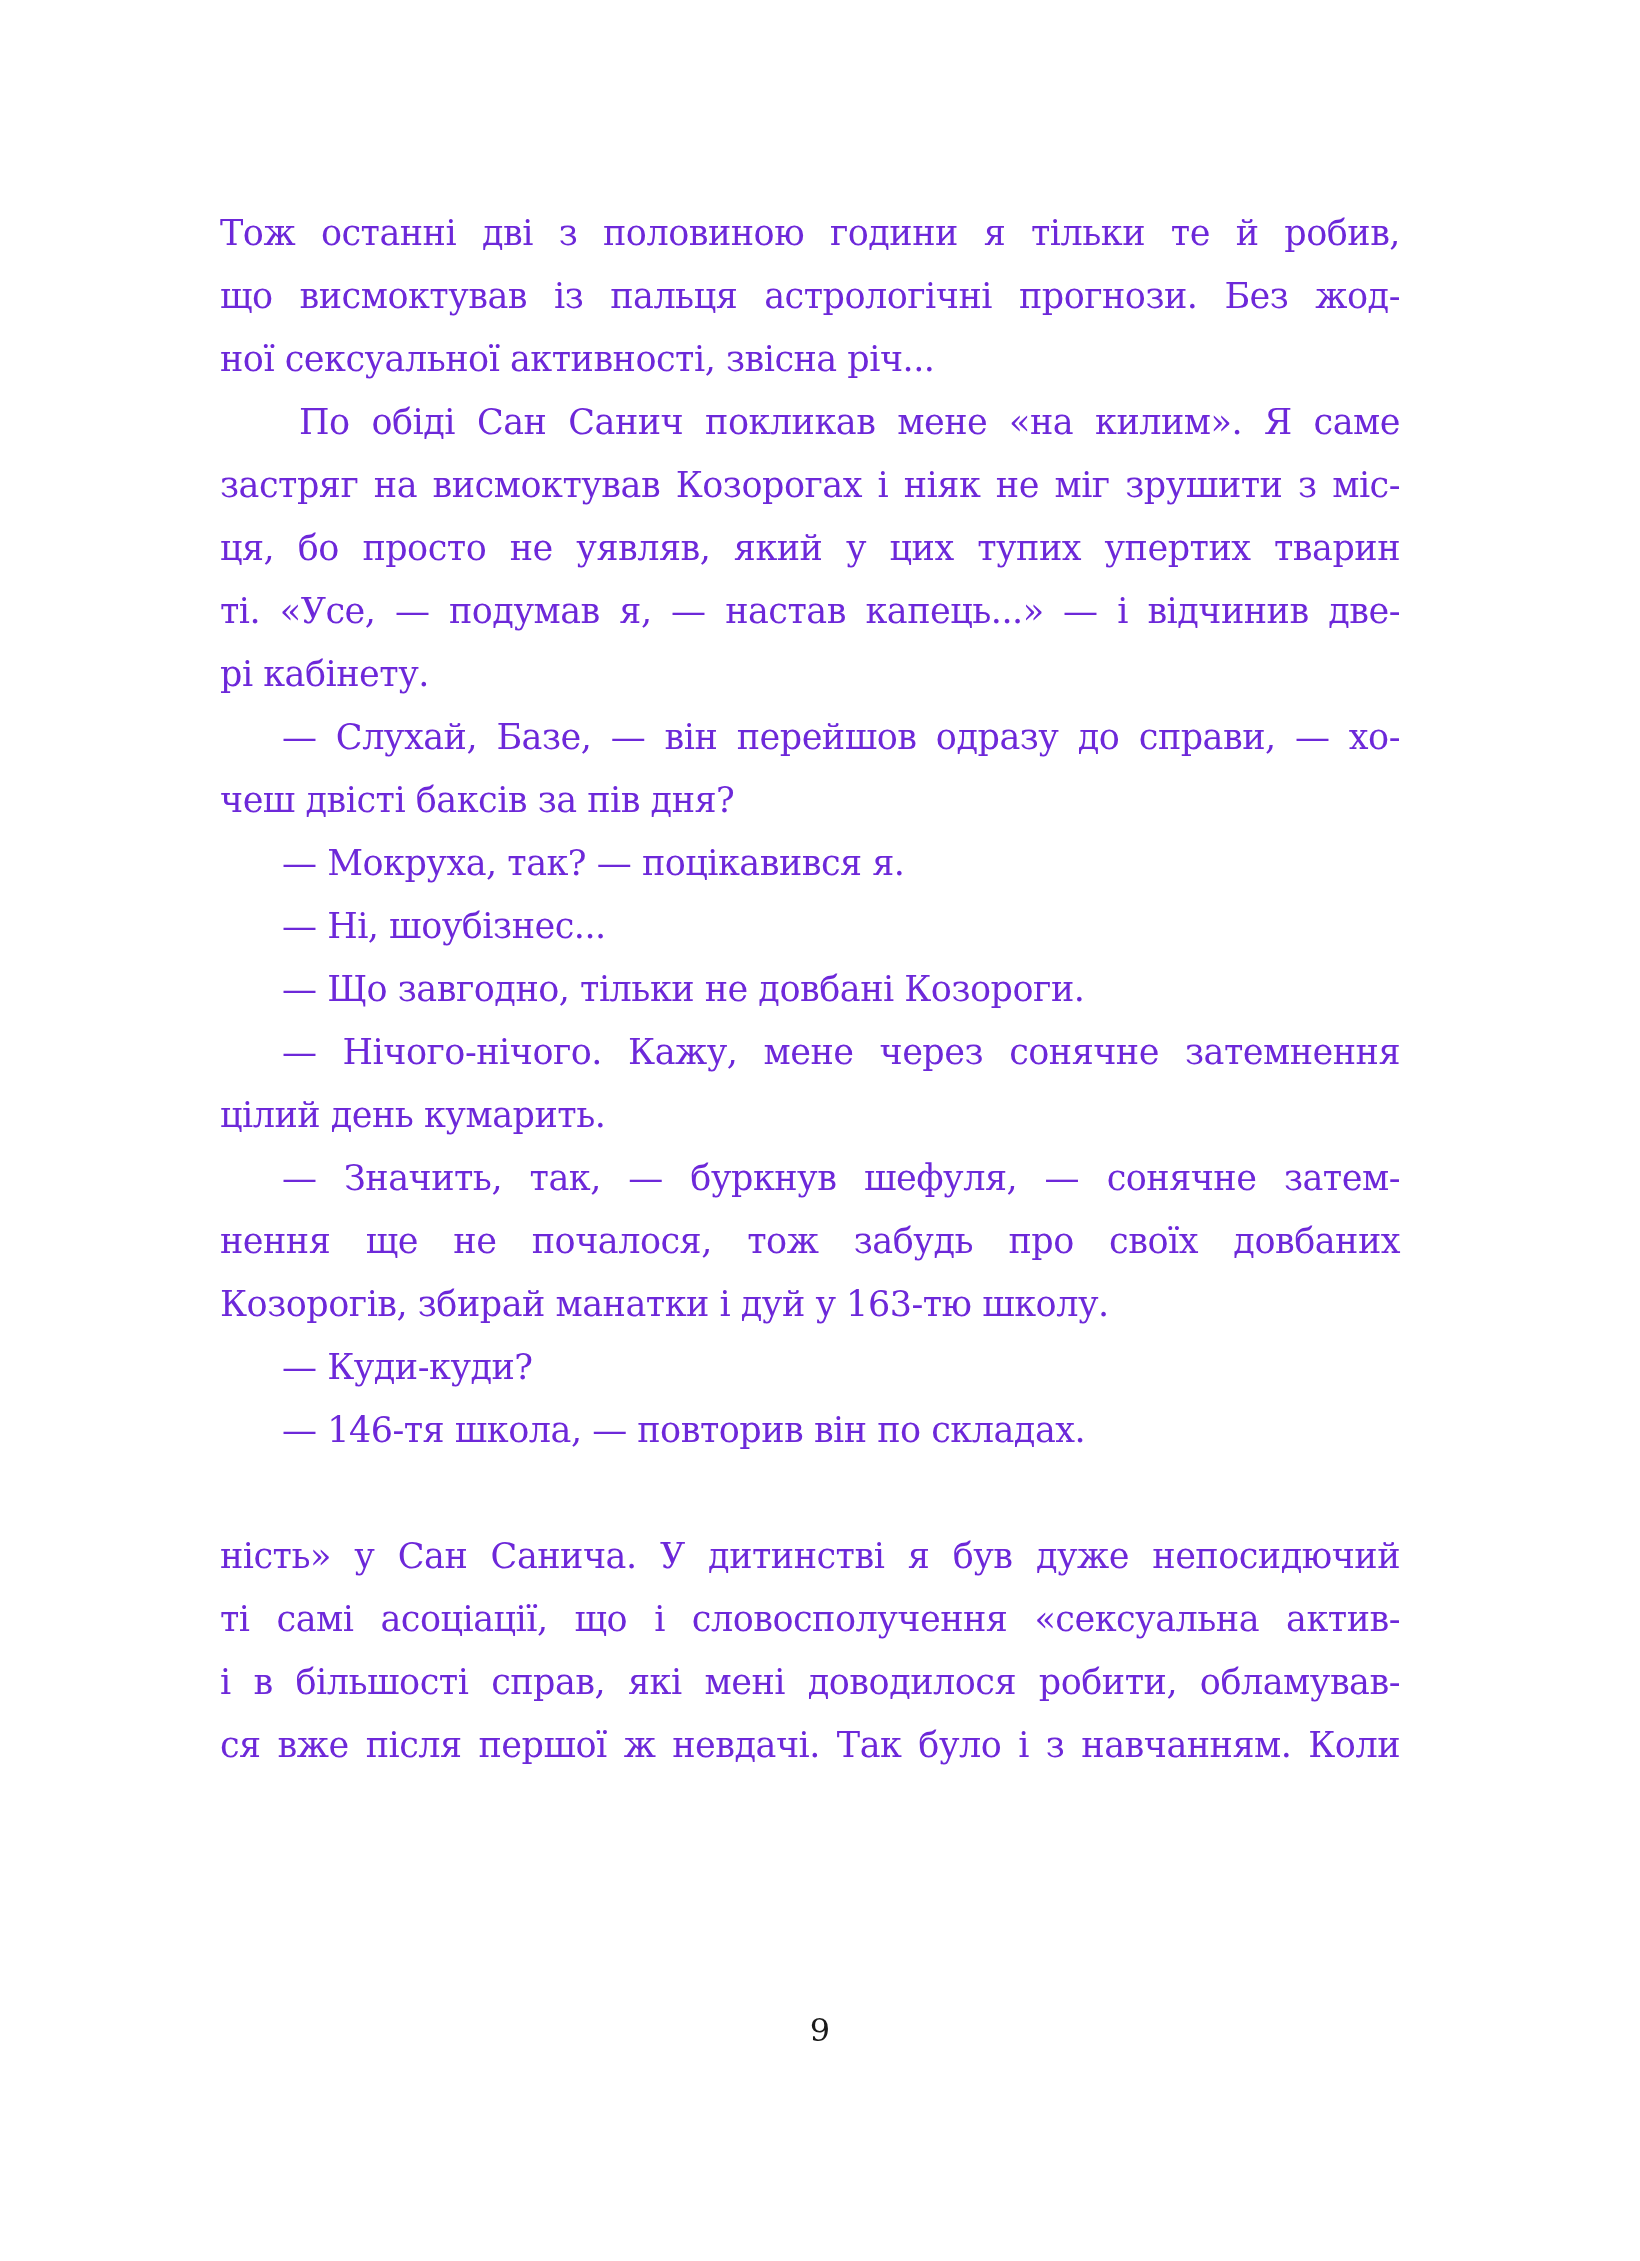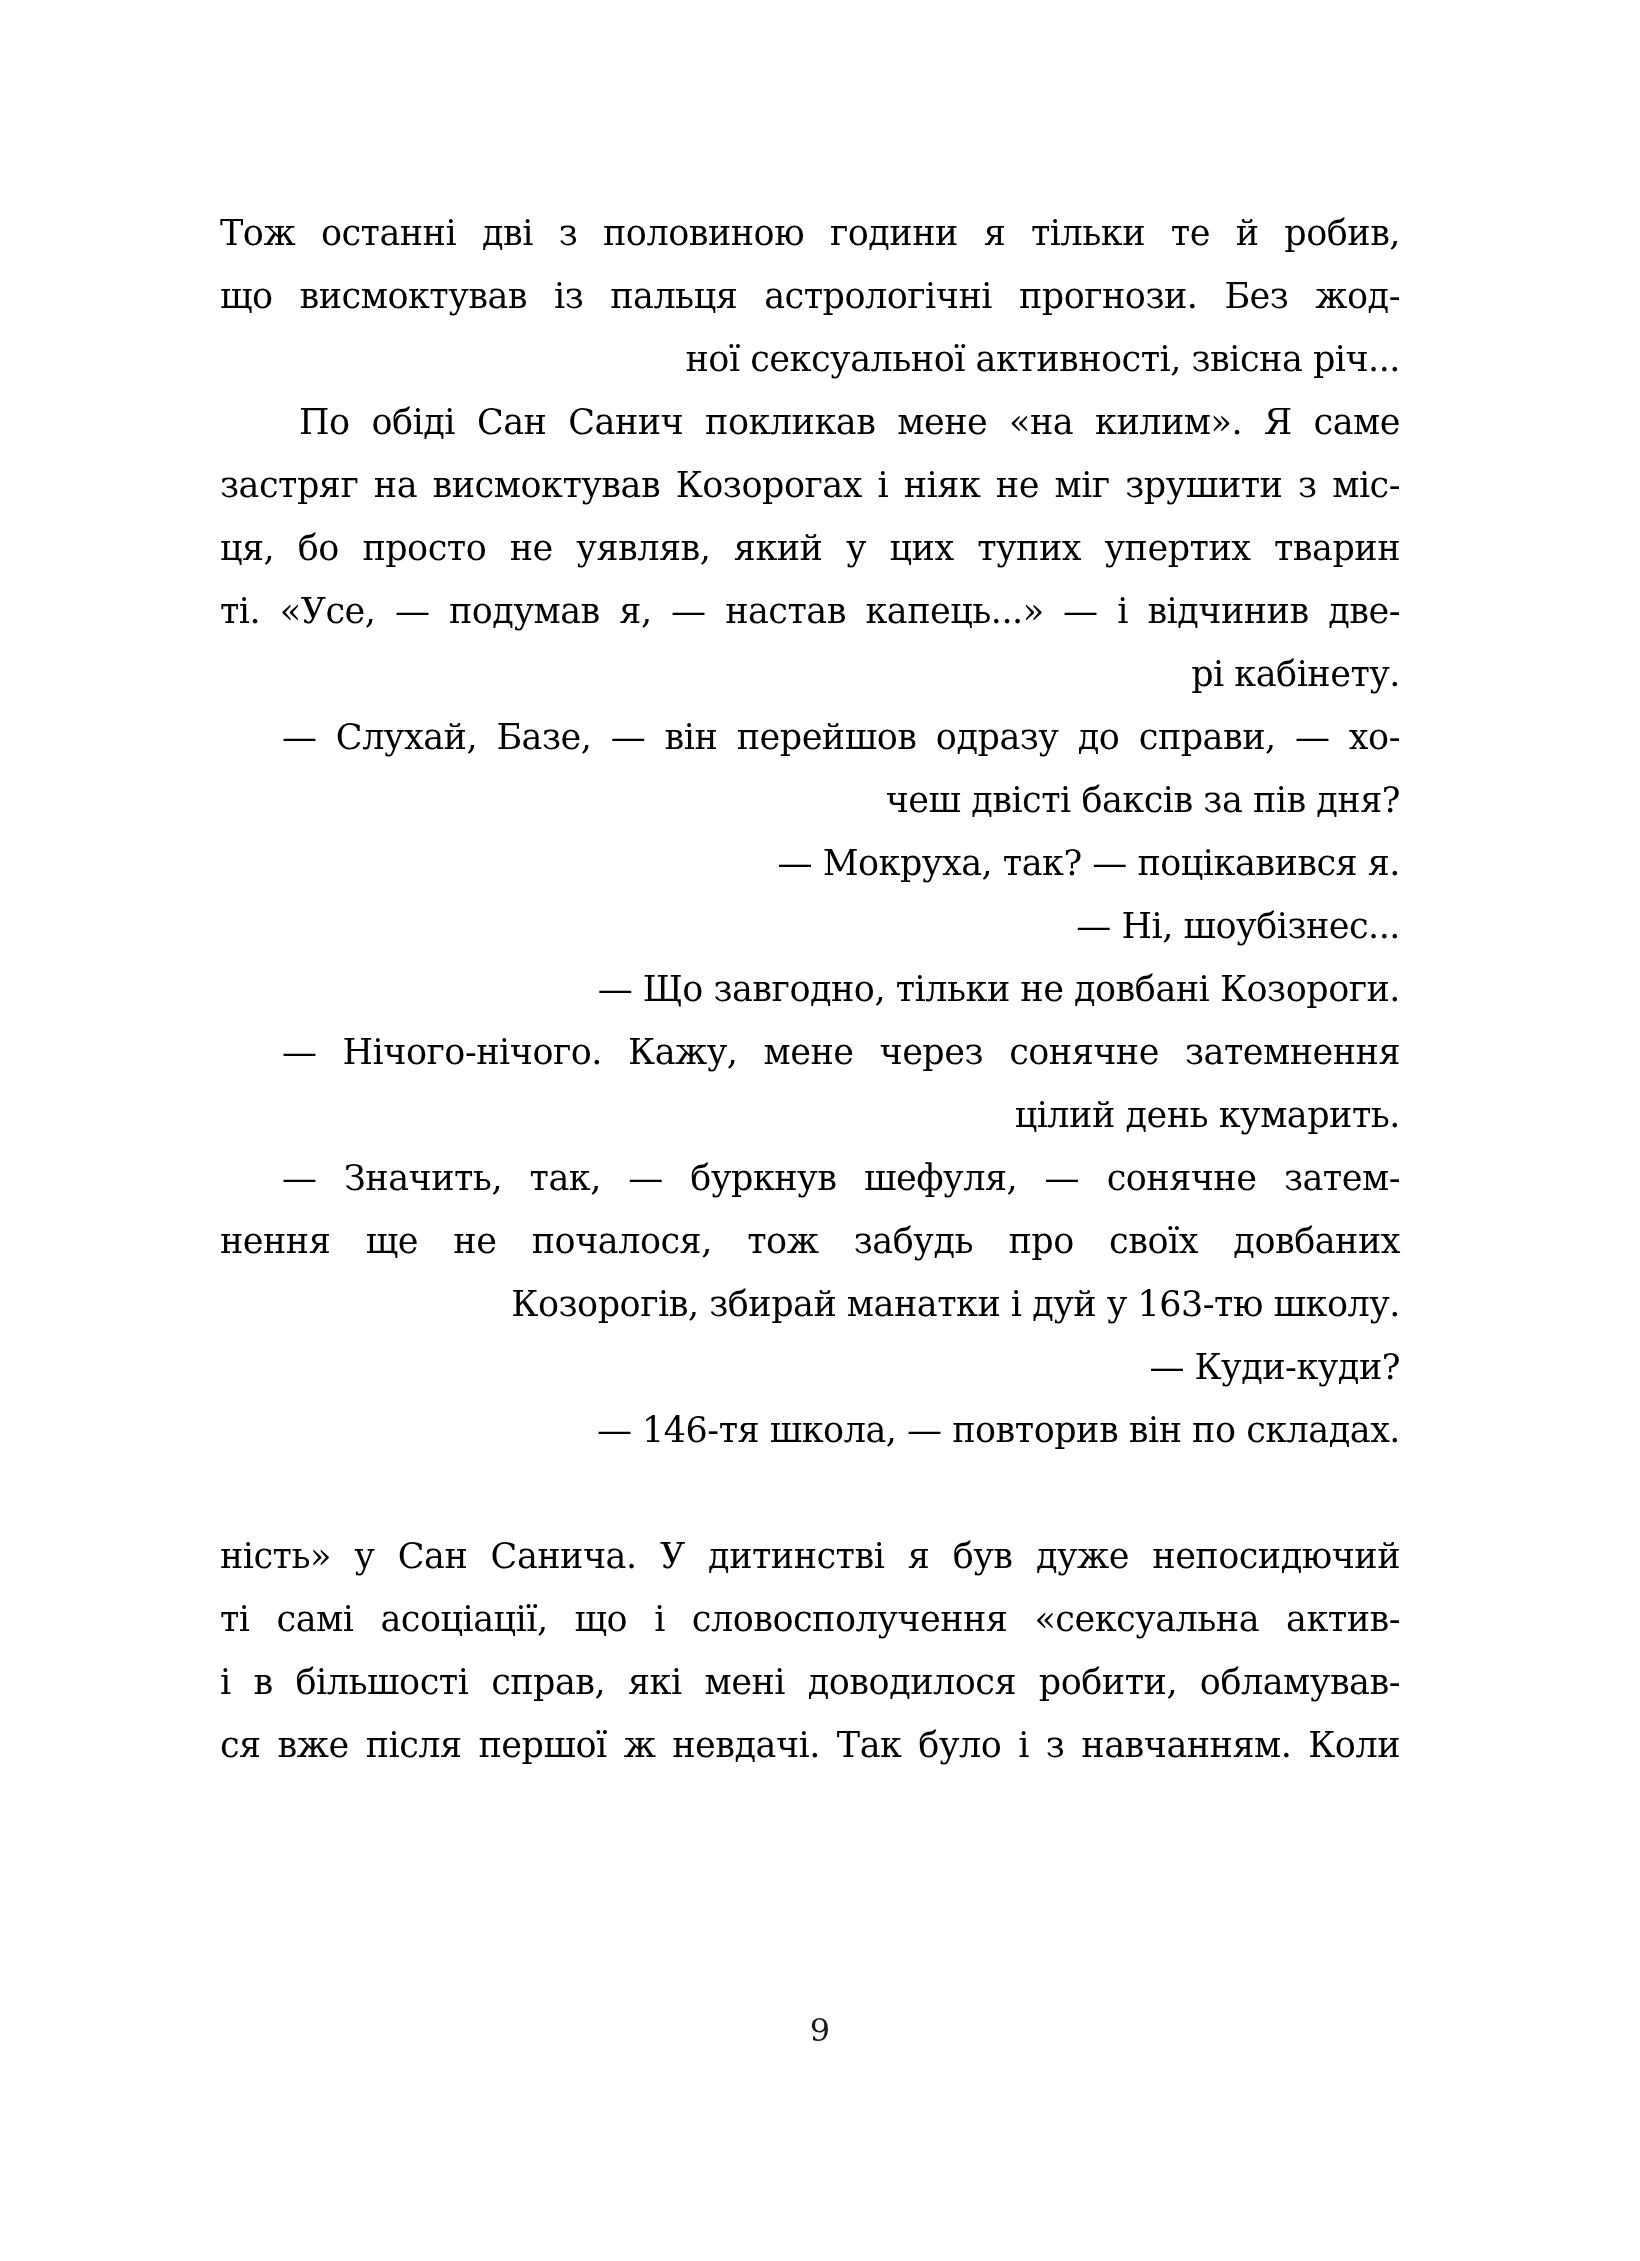--- a/index.html
+++ b/index.html
@@ -21,37 +21,37 @@
       background: #ffffff;
     }
     .text-block {
       position: absolute;
       left: 220px;
       top: 202px;
       width: 1180px;
       font-family: "DejaVu Serif", "Liberation Serif", serif;
       font-size: 35px;
       line-height: 63px;
-      color: #000000;
+      color: #6d28d9;
       letter-spacing: -0.5px;
       word-spacing: 0px;
     }
     .line {
       display: block;
       height: 63px;
       white-space: nowrap;
       overflow: visible;
     }
     .line.j {
       text-align: justify;
       text-align-last: justify;
       white-space: normal;
     }
     .line.last {
-      text-align: right;
+      text-align: left;
     }
     .line.indent {
       padding-left: 79px;
     }
     .line.dlg {
       padding-left: 62px;
     }
     .line.blank {
       height: 63px;
     }

